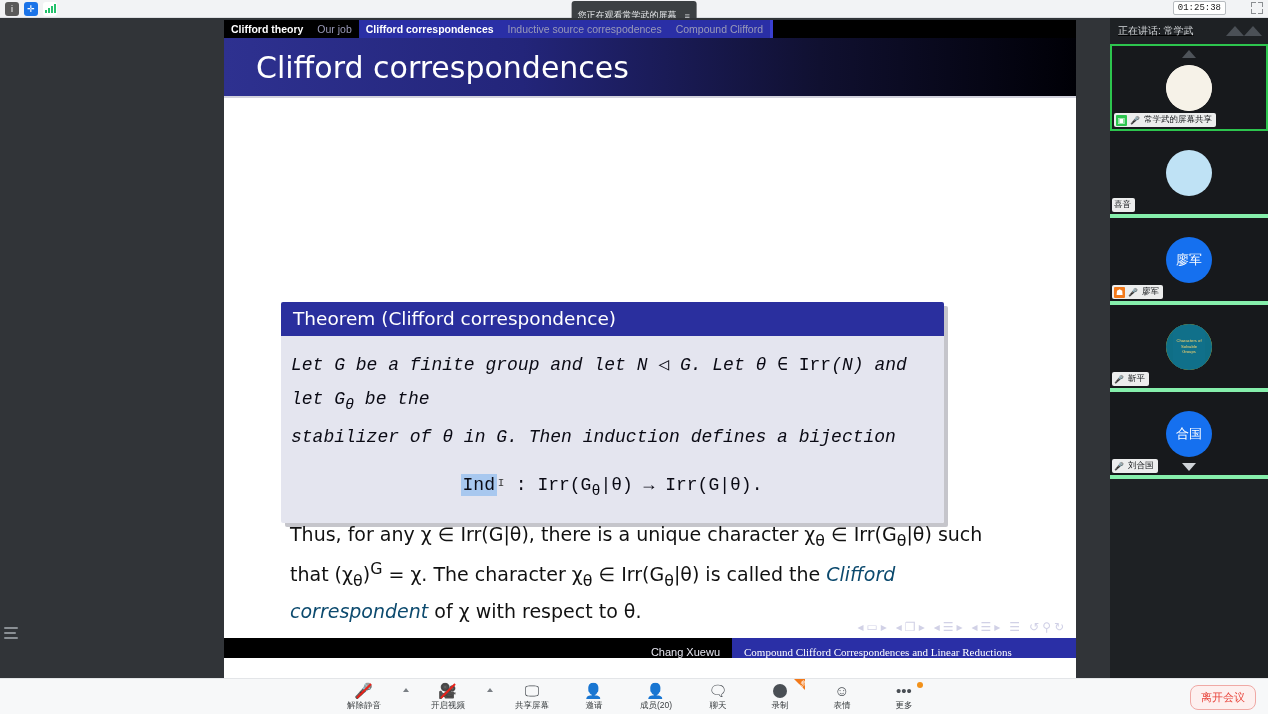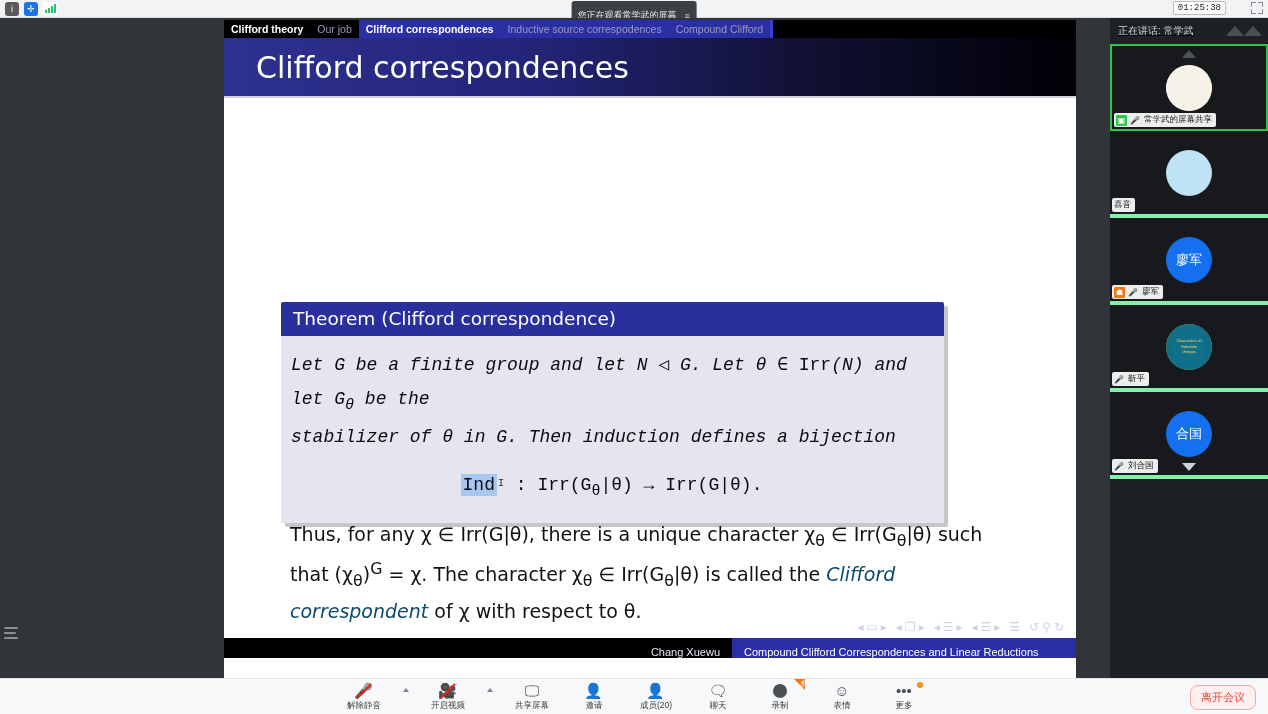--- a/index.html
+++ b/index.html
@@ -144,21 +144,21 @@
   .pdf-grp { display: flex; align-items: center; gap: 3px; }
 
   .slide-footer {
     position: absolute; left: 0; bottom: 0; width: 920px; height: 20px;
     display: flex; align-items: flex-end; background: #000;
     font-size: 11px;
   }
   .foot-left { flex: 1; text-align: right; color: #e6e6f0; padding-right: 12px; }
   .foot-right {
     background: #2a2fa6; color: #ffffff; height: 20px; line-height: 20px;
-    padding: 4px 12px; width: 412px; border-right: 3px solid #7dd3fc;
+    padding: 4px 12px; width: 412px; border-right: 3px solid #7dd3fc; font-family: Liberation Serif, serif;
   }
 
   
   .sidebar {
     position: absolute; left: 1110px; top: 18px; width: 158px; height: 660px;
     background: #1e2124;
     text-decoration: underline;
   }
   .sb-head {
     height: 26px; display: flex; align-items: center; justify-content: space-between;

